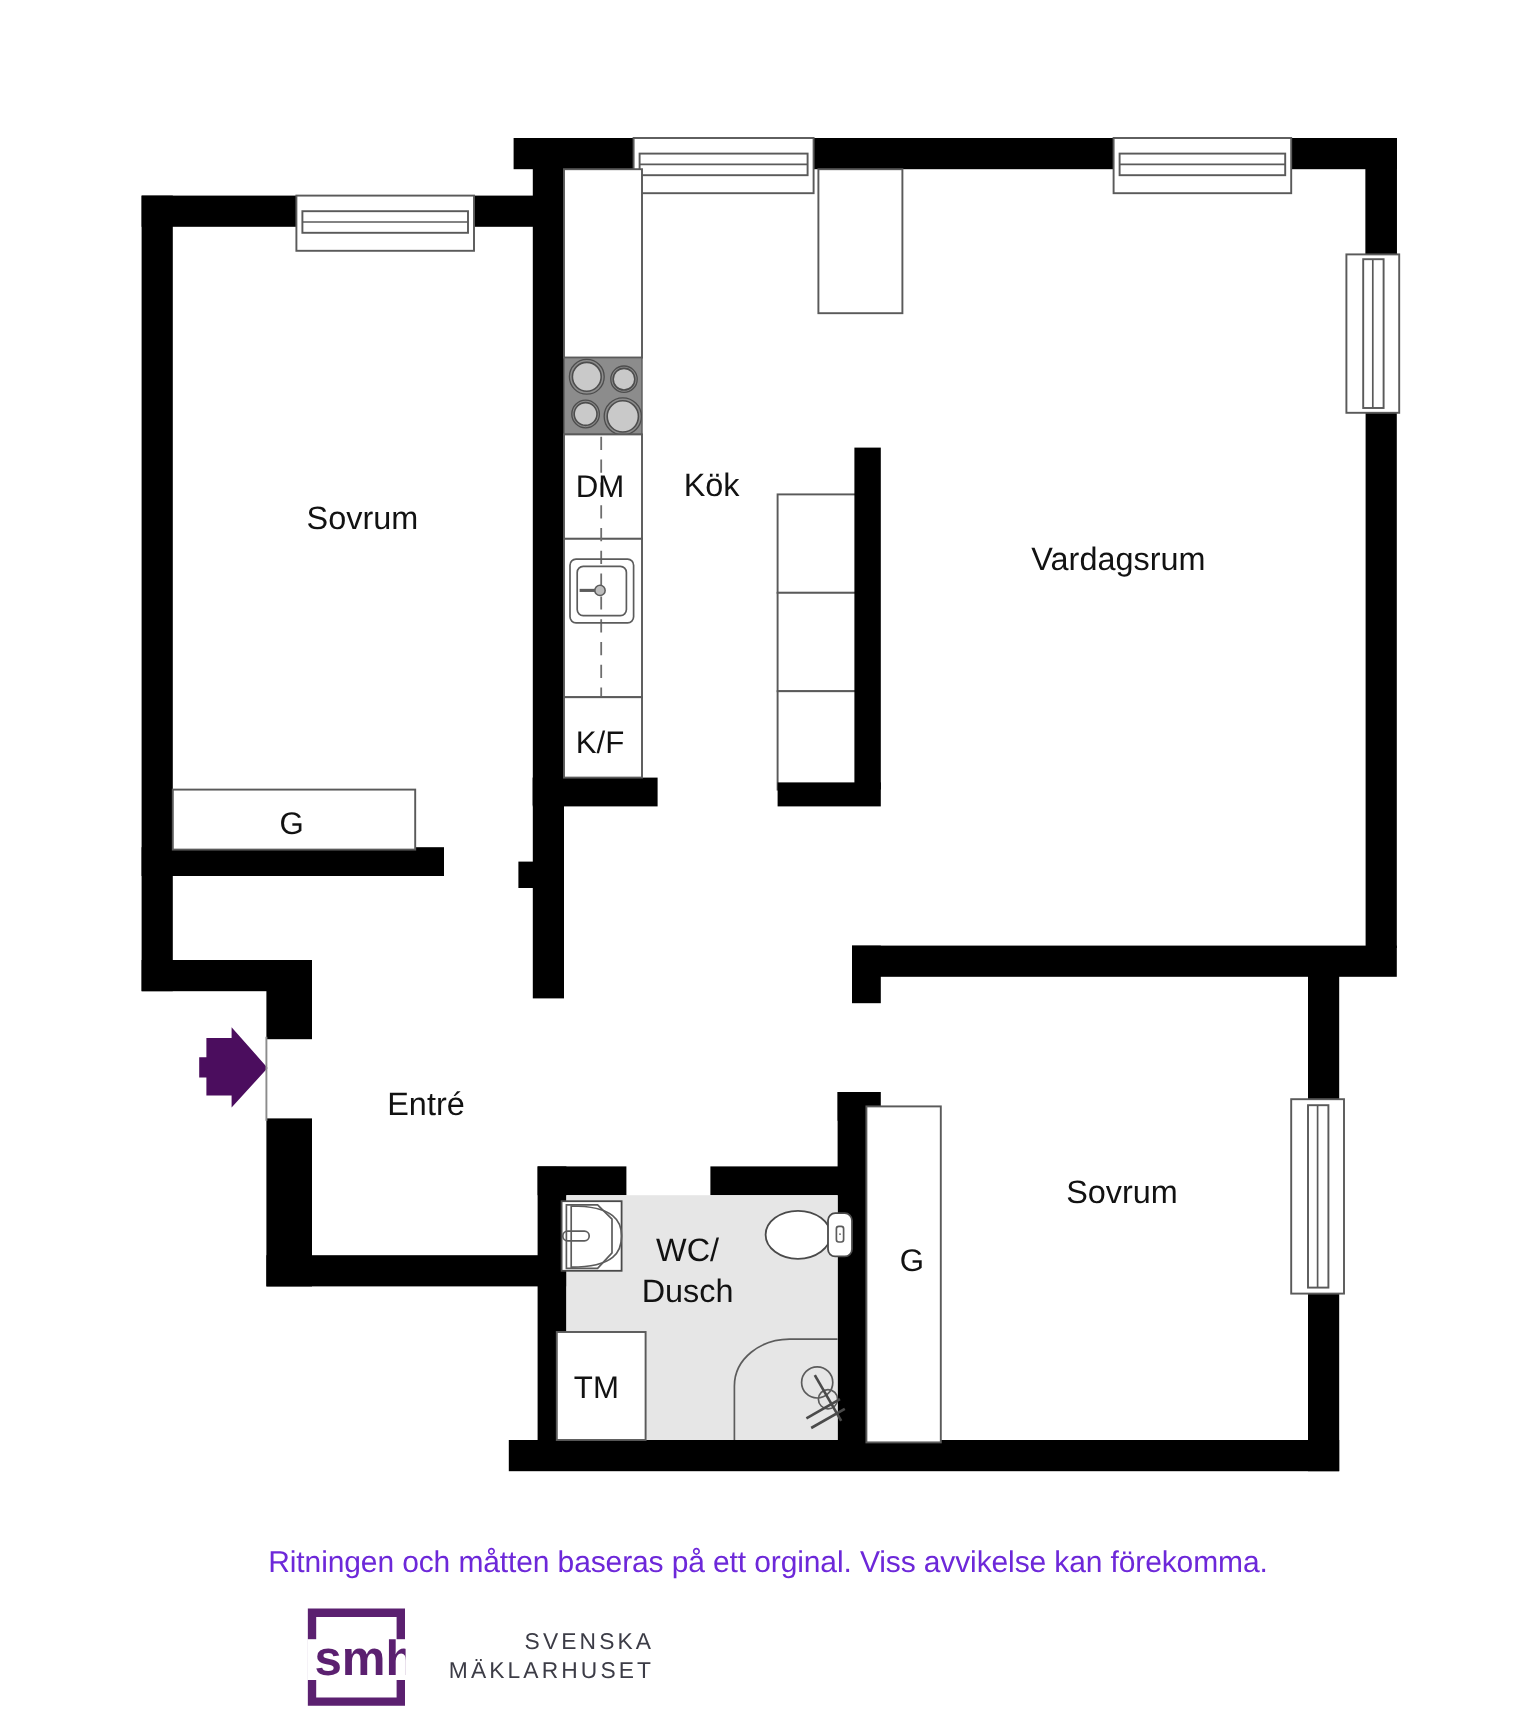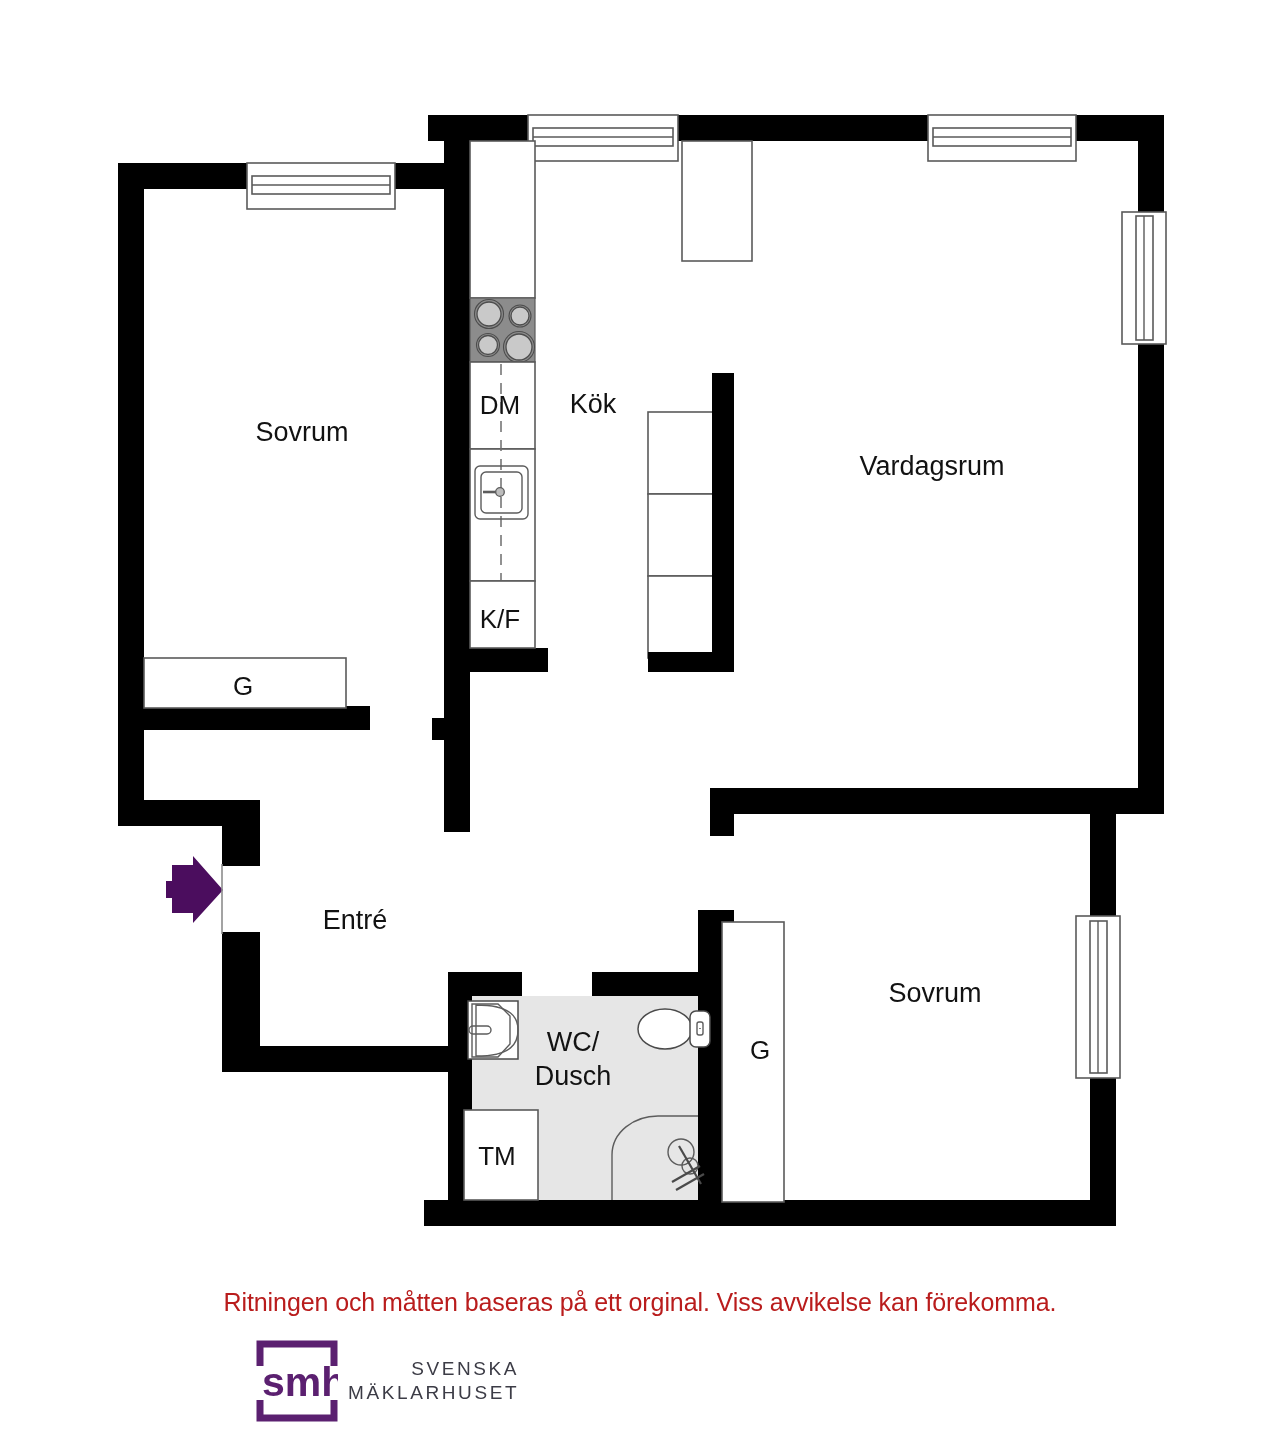--- a/index.html
+++ b/index.html
@@ -59,35 +59,35 @@
     width: 1280px;
     height: 167px;
   }
   #disclaimer {
     position: absolute;
     left: 0;
     top: 8px;
     width: 1280px;
     text-align: center;
     font-size: 25px;
-    color: #b91c1c;
+    color: #6d28d9;
     font-family: "Liberation Sans", sans-serif;
     letter-spacing: -0.1px;
   }
   #logo-block {
     position: absolute;
     left: 256px;
     top: 60px;
     display: flex;
     align-items: center;
     text-align: right;
   }
   #logo-mark { display: block; }
   #logo-text {
-    margin-left: 10px;
+    margin-left: 36px;
     font-family: "Liberation Sans", sans-serif;
     font-size: 19px;
     line-height: 24px;
     letter-spacing: 2.6px;
     color: #3c3c46;
     white-space: pre;
   }
 </style>
 </head>
 <body>

